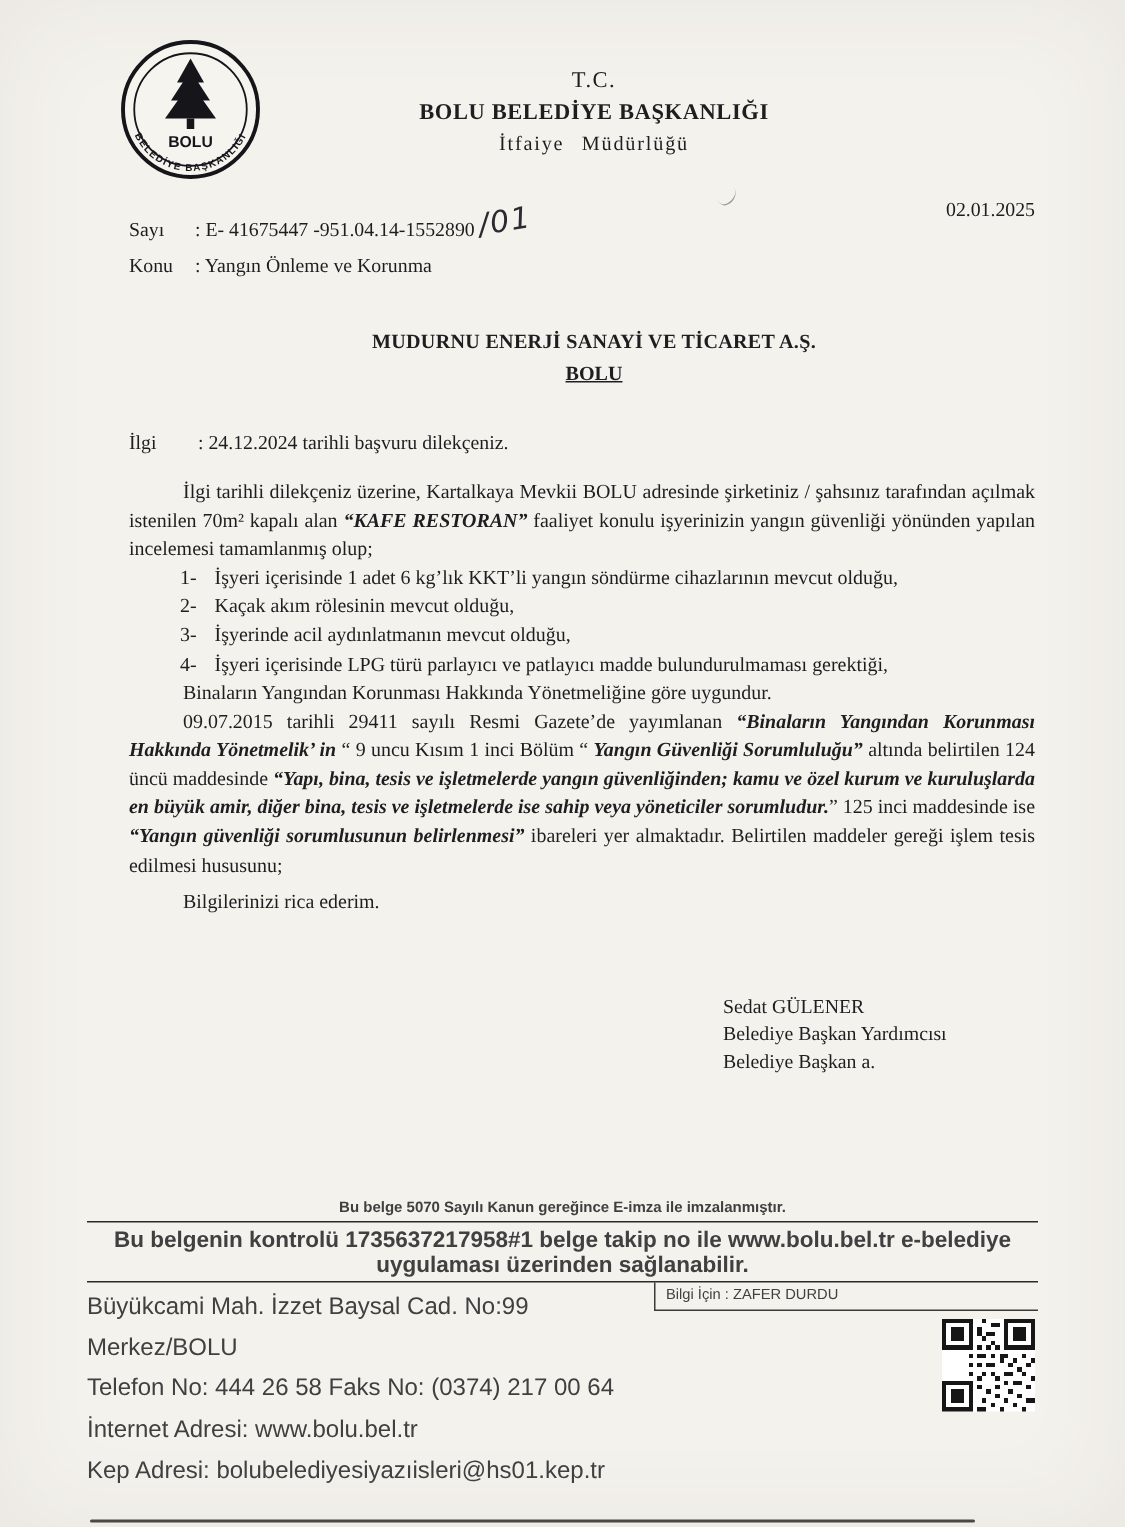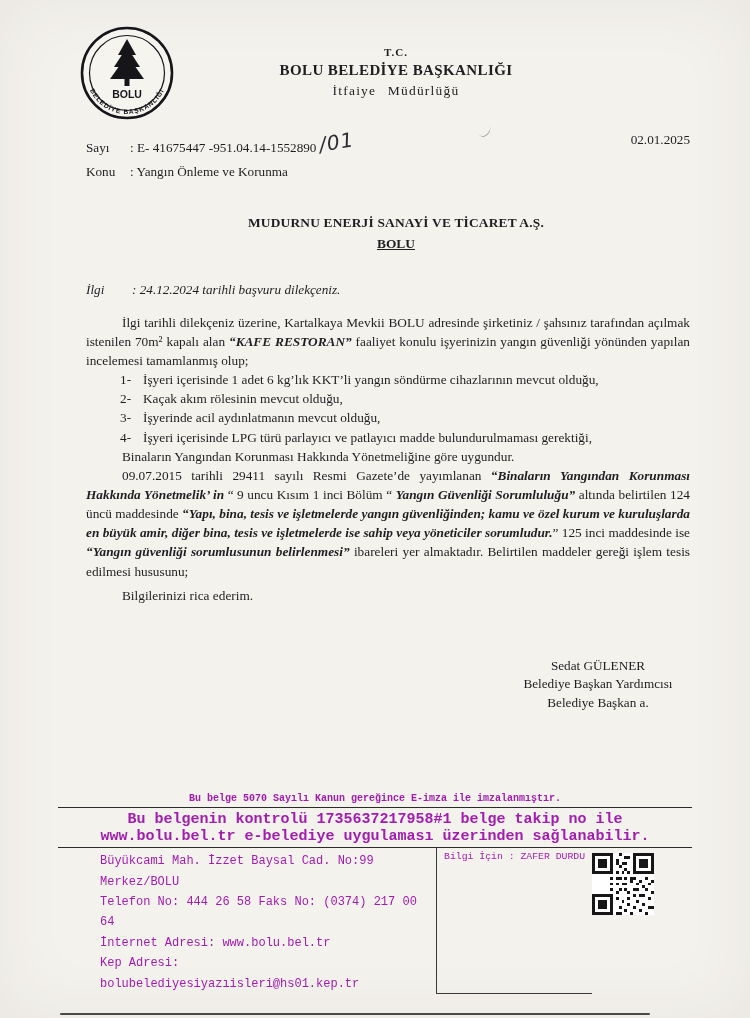--- a/index.html
+++ b/index.html
@@ -5,58 +5,58 @@
   * { margin:0; padding:0; box-sizing:border-box; }
   html,body { background:#9a9a9a; }
   .page {
     position:relative; width:750px; height:1018px; margin:0 auto;
     background:#f4f2ed; color:#1e1e20; overflow:hidden;
     font-family:"Liberation Serif","DejaVu Serif",serif;
     box-shadow: inset 0 0 70px rgba(60,50,30,0.06);
   }
   .logo { position:absolute; left:80px; top:26px; width:94px; height:94px; }
   .header { text-align:center; padding-top:46px; padding-left:52px; padding-right:10px; }
-  .h-tc  { font-weight:bold; font-size:11px; letter-spacing:1px; }
+  .h-tc  { font-weight:normal; font-size:15px; letter-spacing:1px; }
   .h-org { font-weight:bold; font-size:15px; margin-top:4px; letter-spacing:.4px; }
   .h-dept{ font-size:13.5px; margin-top:4px; letter-spacing:1.2px; word-spacing:7px; }
   .date  { position:absolute; top:132px; right:60px; font-size:13.2px; }
   .pen-mark { position:absolute; top:127px; left:478px; width:14px; height:9px;
     border-bottom:1.6px solid #85837e; border-radius:0 0 70% 40% / 0 0 100% 70%;
     transform:rotate(-28deg); opacity:.8; }
   .meta { margin:34px 60px 0 86px; font-size:13.2px; line-height:1.45; }
   .meta-row { display:flex; align-items:center; }
   .meta-label { width:44px; flex:none; }
   .handwritten {
     font-family:"DejaVu Sans",sans-serif; font-style:italic; font-size:20px;
     display:inline-block; transform:rotate(-9deg); color:#2b2b33;
     margin-left:3px; position:relative; top:-5px; letter-spacing:1px;
   }
   .addressee { margin-top:32px; text-align:center; font-size:13.4px; line-height:1.55;
     padding-left:42px; }
   .a1 { font-weight:bold; letter-spacing:.2px; }
   .a3 { font-weight:bold; text-decoration:underline; }
-  .ilgi { display:flex; margin:27px 60px 0 86px; font-size:13.2px;font-style:italic; }
+  .ilgi { display:flex; margin:27px 60px 0 86px; font-size:13.2px; }
   .ilgi-label { width:46px; flex:none; }
   .body { margin:15px 60px 0 86px; font-size:13.3px; line-height:1.44; text-align:justify; }
   .body p { margin:0; }
   .ind { text-indent:36px; }
   .bi { font-weight:bold; font-style:italic; }
   .list-item { display:flex; padding-left:34px; }
   .li-num { width:23px; flex:none; }
   .p5 { margin-top:5px !important; }
-  .sig { margin:52px 36px 0 auto; width:232px; text-align:center;
+  .sig { margin:52px 36px 0 auto; width:232px; text-align:left;
     font-size:13.2px; line-height:1.4; }
   .footer { position:absolute; left:58px; right:58px; bottom:24px;
-    font-family:Liberation Mono, monospace; color:#a21caf; }
+    font-family:Liberation Sans, sans-serif; color:#404040; }
   .f-eimza { text-align:center; font-weight:bold; font-size:10px; margin-bottom:3px; }
   .f-kontrol { border-top:1.5px solid #2b2b2b; border-bottom:1.5px solid #2b2b2b;
     text-align:center; font-weight:bold; font-size:15px; padding:2.5px 0; }
   .f-bottom { display:flex; }
-  .f-addr { flex:1; font-size:12px; line-height:1.7; padding-top:3px;margin-left:42px; }
-  .f-right { width:256px; flex:none; display:flex; flex-direction:row; }
+  .f-addr { flex:1; font-size:16px; line-height:1.7; padding-top:3px; }
+  .f-right { width:256px; flex:none; display:flex; flex-direction:column; }
   .f-bilgi { border-left:1px solid #3a3a3a; border-bottom:1px solid #3a3a3a;
     font-size:9.8px; padding:3px 7px 4px; }
   .f-qr { display:flex; justify-content:flex-end; padding:5px 2px 0 0; }
   .scan-line { position:absolute; left:60px; right:100px; bottom:3px;
     height:2px; background:#2e2c28; opacity:.85; border-radius:1px; }
 </style>
 </head>
 <body>
 
 <div class="page">

